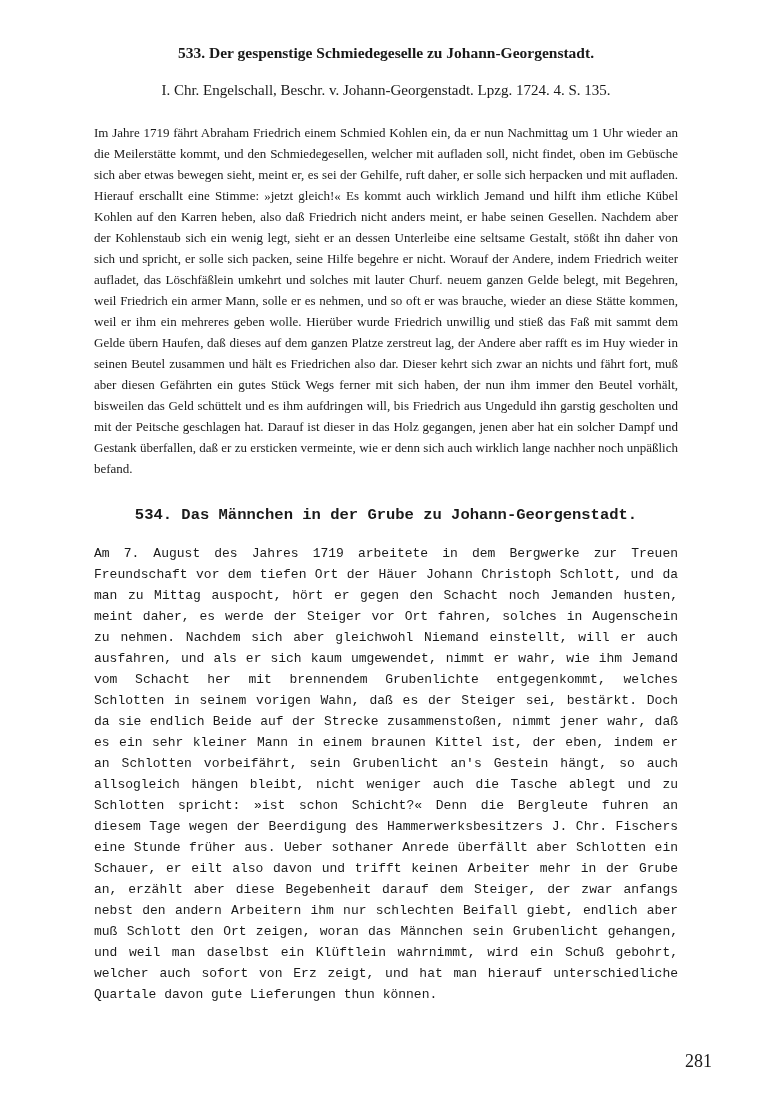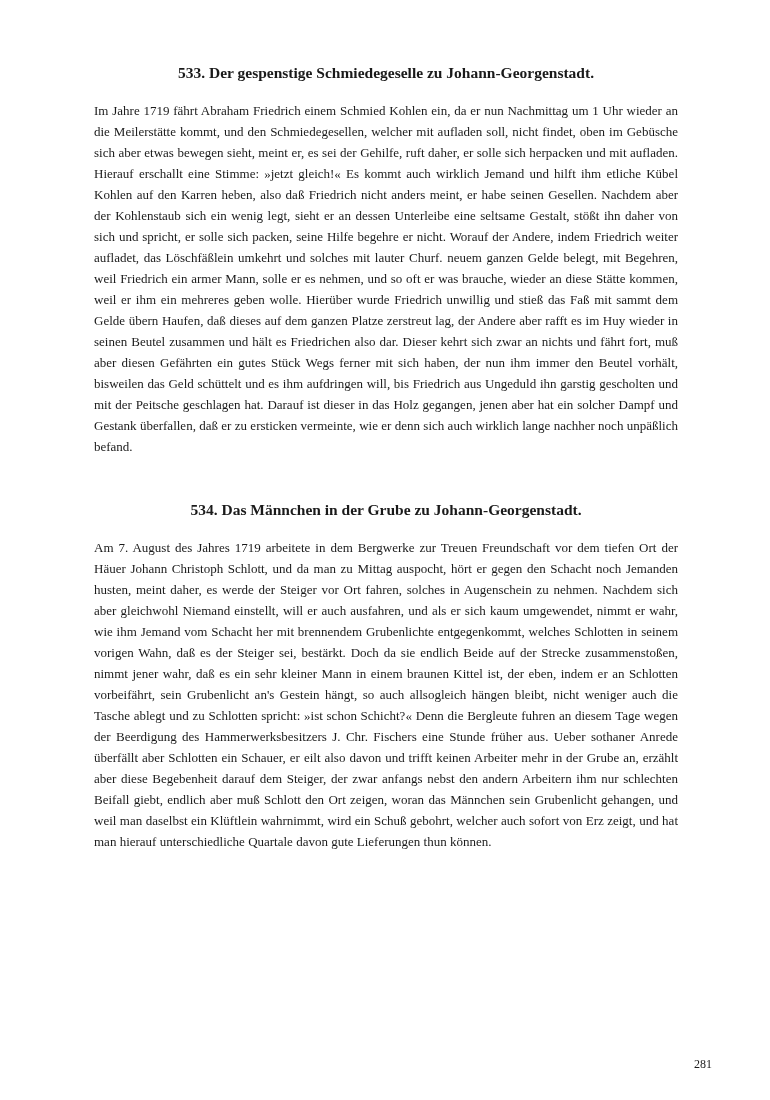--- a/index.html
+++ b/index.html
@@ -12,21 +12,21 @@
     height: 1100px;
     color: #1a1a1a;
     font-family: "Liberation Serif", "DejaVu Serif", serif;
     position: relative;
     overflow: hidden;
   }
   .page {
     box-sizing: border-box;
     width: 770px;
     height: 1100px;
-    padding: 62px 92px 0 94px;
+    padding: 42px 92px 0 94px;
     position: relative;
   }
   .story-title {
     font-size: 15.5px;
     font-weight: bold;
     text-align: center;
     margin: 0 0 17px 0;
     line-height: 21px;
   }
   .story-source {
@@ -37,40 +37,42 @@
   }
   .story-body {
     font-size: 13px;
     line-height: 21px;
     text-align: justify;
     margin: 0 0 21px 0;
     hyphens: auto;
     -webkit-hyphens: auto;
   }
   .section-534 {
-    margin-top: 42px;
+    margin-top: 26px;
+    font-family: Liberation Mono, monospace;
   }
   .italic {
     font-style: italic;
   }
   .page-number {
     position: absolute;
     right: 58px;
     bottom: 30px;
-    font-size: 12px;
+    font-size: 18px;
     line-height: 1;
   }
 </style>
 </head>
 <body>
 
 <div class="page">
 
   <section>
     <h2 class="story-title">533. Der gespenstige Schmiedegeselle zu Johann-Georgenstadt.</h2>
+    <p class="story-source">I. Chr. Engelschall, Beschr. v. Johann-Georgenstadt. Lpzg. 1724. 4. S. 135.</p>
     <p class="story-body">Im Jahre 1719 fährt Abraham Friedrich einem Schmied Kohlen ein, da er nun Nachmittag um 1 Uhr wieder an die Meilerstätte kommt, und den Schmiedegesellen, welcher mit aufladen soll, nicht findet, oben im Gebüsche sich aber etwas bewegen sieht, meint er, es sei der Gehilfe, ruft daher, er solle sich herpacken und mit aufladen. Hierauf erschallt eine Stimme: »jetzt gleich!« Es kommt auch wirklich Jemand und hilft ihm etliche Kübel Kohlen auf den Karren heben, also daß Friedrich nicht anders meint, er habe seinen Gesellen. Nachdem aber der Kohlenstaub sich ein wenig legt, sieht er an dessen Unterleibe eine seltsame Gestalt, stößt ihn daher von sich und spricht, er solle sich packen, seine Hilfe begehre er nicht. Worauf der Andere, indem Friedrich weiter aufladet, das Löschfäßlein umkehrt und solches mit lauter Churf. neuem ganzen Gelde belegt, mit Begehren, weil Friedrich ein armer Mann, solle er es nehmen, und so oft er was brauche, wieder an diese Stätte kommen, weil er ihm ein mehreres geben wolle. Hierüber wurde Friedrich unwillig und stieß das Faß mit sammt dem Gelde übern Haufen, daß dieses auf dem ganzen Platze zerstreut lag, der Andere aber rafft es im Huy wieder in seinen Beutel zusammen und hält es Friedrichen also dar. Dieser kehrt sich zwar an nichts und fährt fort, muß aber diesen Gefährten ein gutes Stück Wegs ferner mit sich haben, der nun ihm immer den Beutel vorhält, bisweilen das Geld schüttelt und es ihm aufdringen will, bis Friedrich aus Ungeduld ihn garstig gescholten und mit der Peitsche geschlagen hat. Darauf ist dieser in das Holz gegangen, jenen aber hat ein solcher Dampf und Gestank überfallen, daß er zu ersticken vermeinte, wie er denn sich auch wirklich lange nachher noch unpäßlich befand.</p>
   </section>
 
   <section class="section-534">
     <h2 class="story-title">534. Das Männchen in der Grube zu Johann-Georgenstadt.</h2>
     <p class="story-body">Am 7. August des Jahres 1719 arbeitete in dem Bergwerke zur Treuen Freundschaft vor dem tiefen Ort der Häuer Johann Christoph Schlott, und da man zu Mittag auspocht, hört er gegen den Schacht noch Jemanden husten, meint daher, es werde der Steiger vor Ort fahren, solches in Augenschein zu nehmen. Nachdem sich aber gleichwohl Niemand einstellt, will er auch ausfahren, und als er sich kaum umgewendet, nimmt er wahr, wie ihm Jemand vom Schacht her mit brennendem Grubenlichte entgegenkommt, welches Schlotten in seinem vorigen Wahn, daß es der Steiger sei, bestärkt. Doch da sie endlich Beide auf der Strecke zusammenstoßen, nimmt jener wahr, daß es ein sehr kleiner Mann in einem braunen Kittel ist, der eben, indem er an Schlotten vorbeifährt, sein Grubenlicht an's Gestein hängt, so auch allsogleich hängen bleibt, nicht weniger auch die Tasche ablegt und zu Schlotten spricht: »ist schon Schicht?« Denn die Bergleute fuhren an diesem Tage wegen der Beerdigung des Hammerwerksbesitzers J. Chr. Fischers eine Stunde früher aus. Ueber sothaner Anrede überfällt aber Schlotten ein Schauer, er eilt also davon und trifft keinen Arbeiter mehr in der Grube an, erzählt aber diese Begebenheit darauf dem Steiger, der zwar anfangs nebst den andern Arbeitern ihm nur schlechten Beifall giebt, endlich aber muß Schlott den Ort zeigen, woran das Männchen sein Grubenlicht gehangen, und weil man daselbst ein Klüftlein wahrnimmt, wird ein Schuß gebohrt, welcher auch sofort von Erz zeigt, und hat man hierauf unterschiedliche Quartale davon gute Lieferungen thun können.</p>
   </section>
 
   <div class="page-number">281</div>
 

